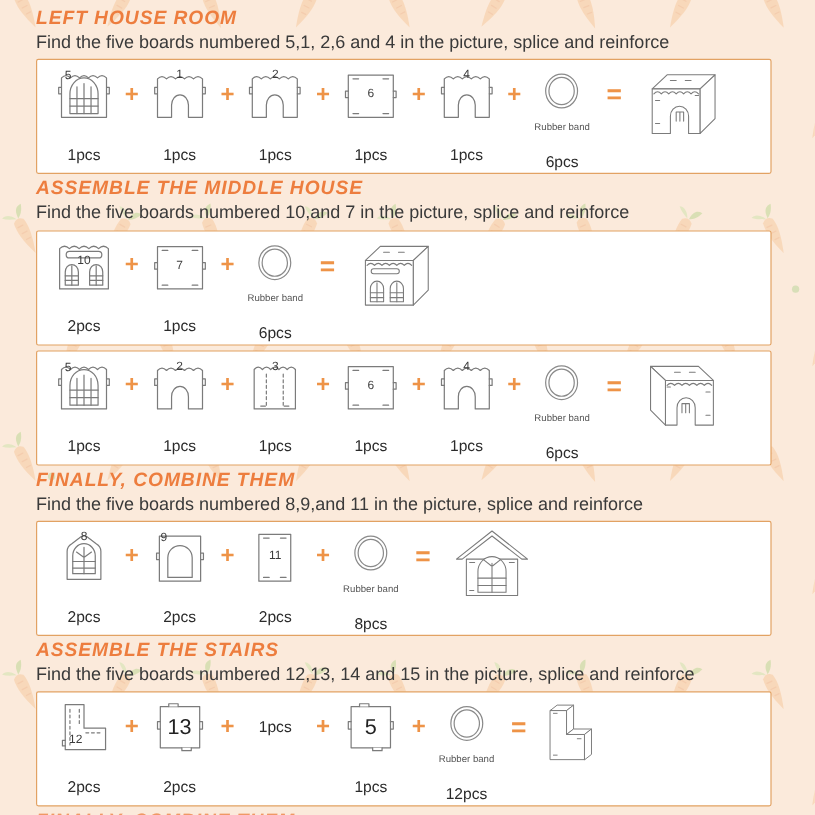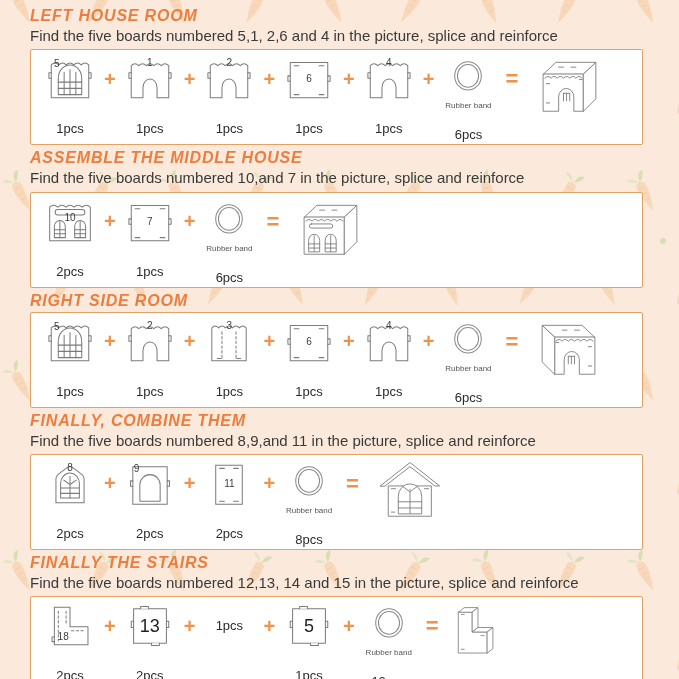--- a/index.html
+++ b/index.html
@@ -629,21 +629,20 @@
 <rect x="25" y="42" width="34" height="6" rx="3" stroke="#7b7b7b" fill="none" stroke-width="1.3" stroke-linejoin="round" stroke-linecap="round"></rect>
 <path stroke="#7b7b7b" fill="#ffffff" stroke-width="1.3" stroke-linejoin="round" stroke-linecap="round" d="M24,82 V66 A8,9 0 0 1 40,66 V82 Z"></path>
 <path stroke="#7b7b7b" fill="#ffffff" stroke-width="1.3" stroke-linejoin="round" stroke-linecap="round" d="M48,82 V66 A8,9 0 0 1 64,66 V82 Z"></path>
 <path stroke="#7b7b7b" fill="none" stroke-width="1.3" stroke-linejoin="round" stroke-linecap="round" d="M32,82 V59 M56,82 V59 M24,71 H40 M48,71 H64 M24,77 H40 M48,77 H64"></path>
 <path stroke="#7b7b7b" fill="none" stroke-width="1.3" stroke-linejoin="round" stroke-linecap="round" d="M40,22 h7 M58,22 h7"></path>
           </svg>
         </div>
       </div>
   </section>
   <section>
-    <h2>RIGHT SIDE ROOM</h2>
     <div class="box">
         <div class="item">
           <div class="art">
             <svg viewBox="0 0 64 64">
 <path stroke="#7b7b7b" fill="#ffffff" stroke-width="1.3" stroke-linejoin="round" stroke-linecap="round" d="M8,14 q4.8,-5 9.6,0 q4.8,-5 9.6,0 q4.8,-5 9.6,0 q4.8,-5 9.6,0 q4.8,-5 9.6,0 L56,56 L8,56 Z"></path>
 <path stroke="#7b7b7b" fill="#ffffff" stroke-width="1.3" stroke-linejoin="round" stroke-linecap="round" d="M17,52 V31 A15,17 0 0 1 47,31 V52 Z"></path>
 <path stroke="#7b7b7b" fill="none" stroke-width="1.3" stroke-linejoin="round" stroke-linecap="round" d="M24.5,52 V23.5 M32,52 V20 M39.5,52 V23.5 M17,36 H47 M17,44 H47"></path>
 <path stroke="#7b7b7b" fill="none" stroke-width="1.3" stroke-linejoin="round" stroke-linecap="round" d="M8,24 h-3 v7 h3 M56,24 h3 v7 h-3"></path>
             </svg>
             <span class="num num-tl">5</span>
@@ -776,31 +775,31 @@
 <path stroke="#7b7b7b" fill="#ffffff" stroke-width="1.3" stroke-linejoin="round" stroke-linecap="round" d="M12,42 L55,8 L98,42 L91,42 L55,14 L19,42 Z"></path>
 <path stroke="#7b7b7b" fill="#ffffff" stroke-width="1.3" stroke-linejoin="round" stroke-linecap="round" d="M24,42 H86 V86 H24 Z"></path>
 <path stroke="#7b7b7b" fill="#ffffff" stroke-width="1.3" stroke-linejoin="round" stroke-linecap="round" d="M38,82 V57 A17,18 0 0 1 72,57 V82 Z"></path>
 <path stroke="#7b7b7b" fill="none" stroke-width="1.3" stroke-linejoin="round" stroke-linecap="round" d="M55,82 V47 M38,65 H72 M38,74 H72 M54,50 L45,43 M56,50 L65,43"></path>
 <path stroke="#7b7b7b" fill="none" stroke-width="1.3" stroke-linejoin="round" stroke-linecap="round" d="M28,46 h6 M76,46 h6 M28,80 h5"></path>
           </svg>
         </div>
       </div>
   </section>
   <section>
-    <h2>FINALLY THE STAIRS</h2>
+    <h2>ASSEMBLE THE STAIRS</h2>
     <p class="instr">Find the five boards numbered 12,13, 14 and 15 in the picture, splice and reinforce</p>
     <div class="box">
         <div class="item">
           <div class="art">
             <svg viewBox="0 0 64 64">
 <path stroke="#7b7b7b" fill="#ffffff" stroke-width="1.3" stroke-linejoin="round" stroke-linecap="round" d="M12,8 H32 V33 H55 V56 H12 Z"></path>
 <path stroke="#7b7b7b" fill="none" stroke-width="1.3" stroke-linejoin="round" stroke-linecap="round" stroke-dasharray="3,3" d="M17,13 V51 M27,13 V28 M34,38 H50"></path>
 <path stroke="#7b7b7b" fill="none" stroke-width="1.3" stroke-linejoin="round" stroke-linecap="round" d="M12,46 h-3 v6 h3"></path>
             </svg>
-            <span class="num num-low">18</span>
+            <span class="num num-low">12</span>
           </div>
           <div class="pcs">2pcs</div>
         </div>
         <span class="op plus">+</span>
         <div class="item">
           <div class="art">
             <svg viewBox="0 0 64 64">
 <path stroke="#7b7b7b" fill="#ffffff" stroke-width="1.3" stroke-linejoin="round" stroke-linecap="round" d="M11,10 H53 V54 H11 Z"></path>
 <path stroke="#7b7b7b" fill="#ffffff" stroke-width="1.3" stroke-linejoin="round" stroke-linecap="round" d="M20,10 v-3 h10 v3 M34,54 v3 h10 v-3"></path>
 <path stroke="#7b7b7b" fill="none" stroke-width="1.3" stroke-linejoin="round" stroke-linecap="round" d="M11,26 h-3 v8 h3 M53,26 h3 v8 h-3"></path>

